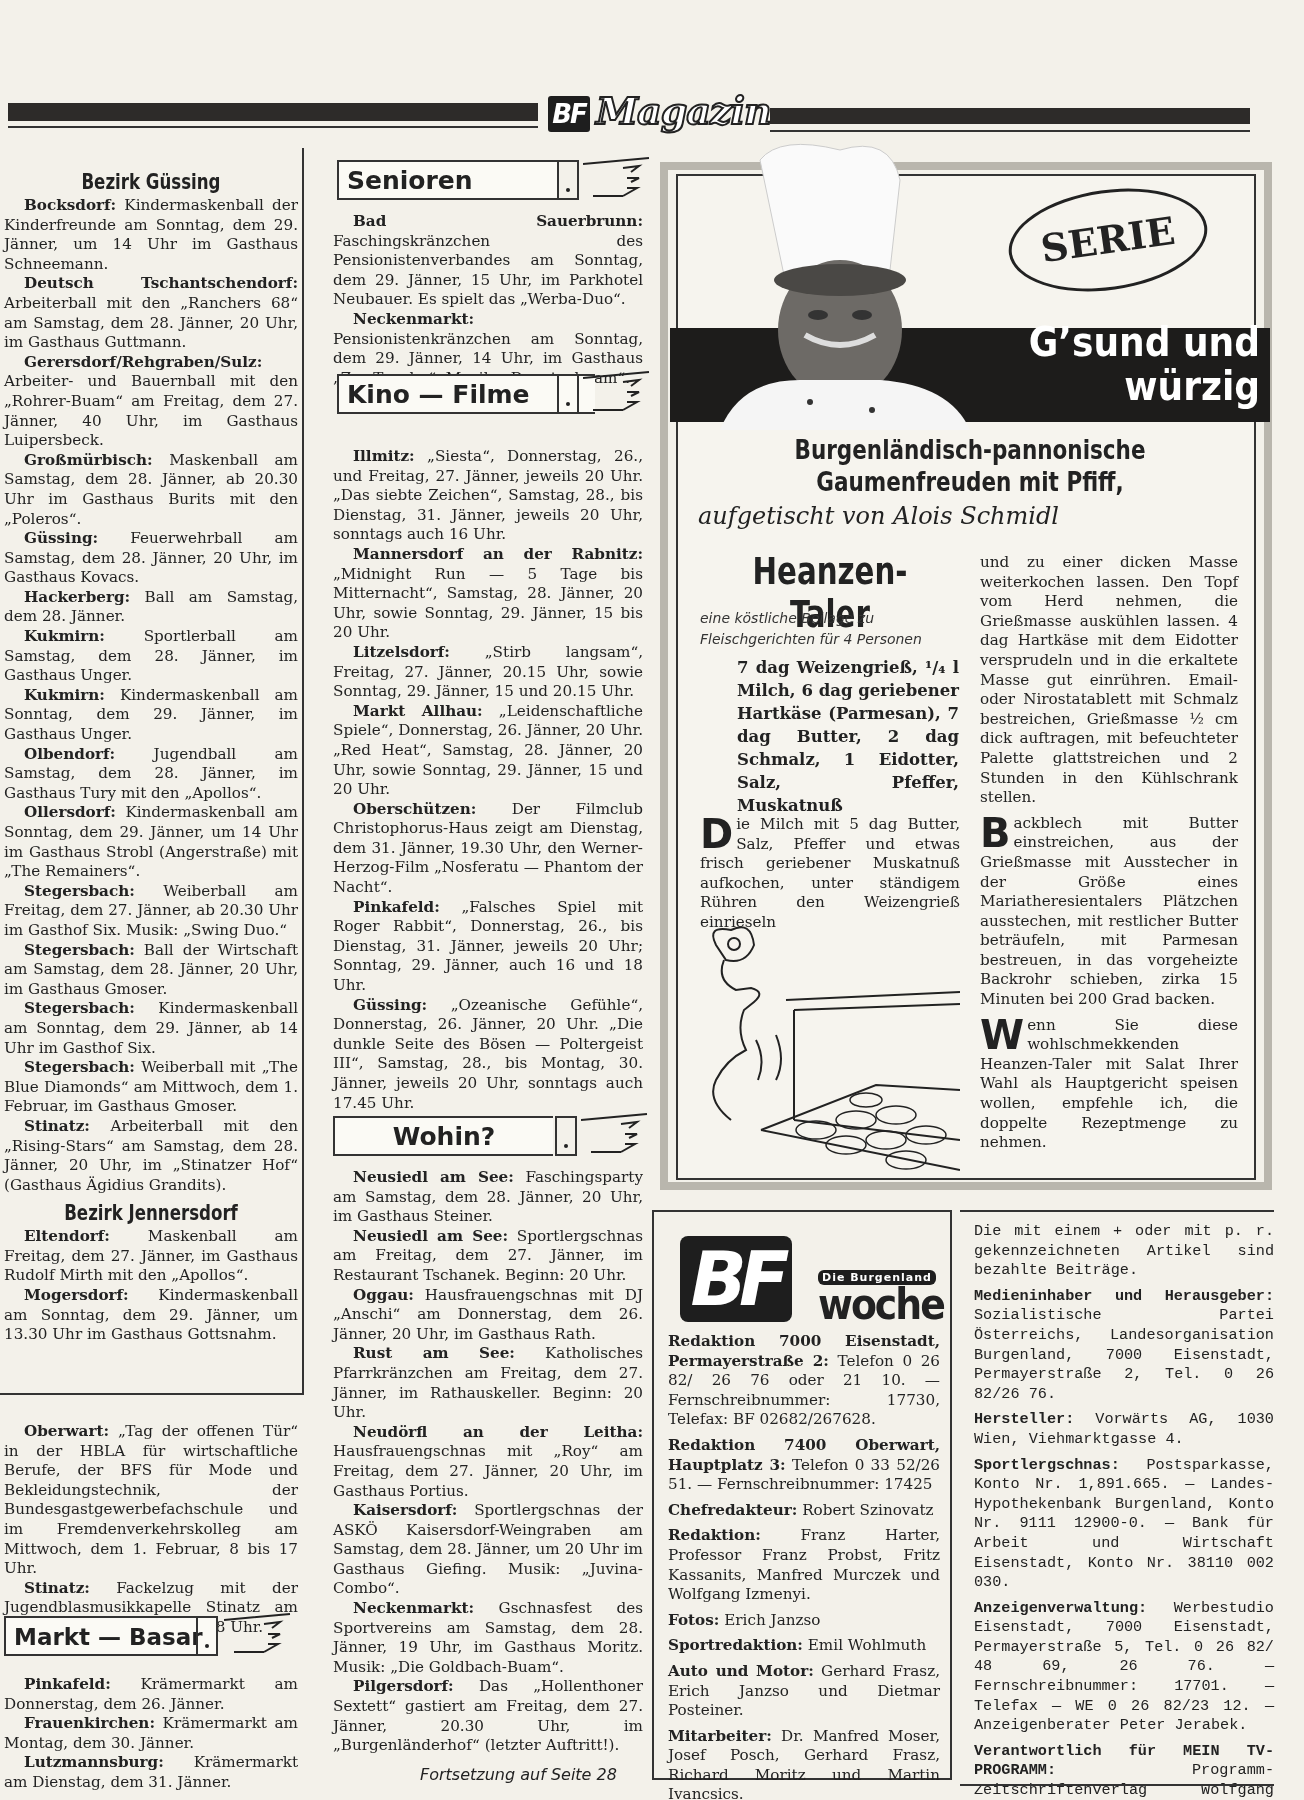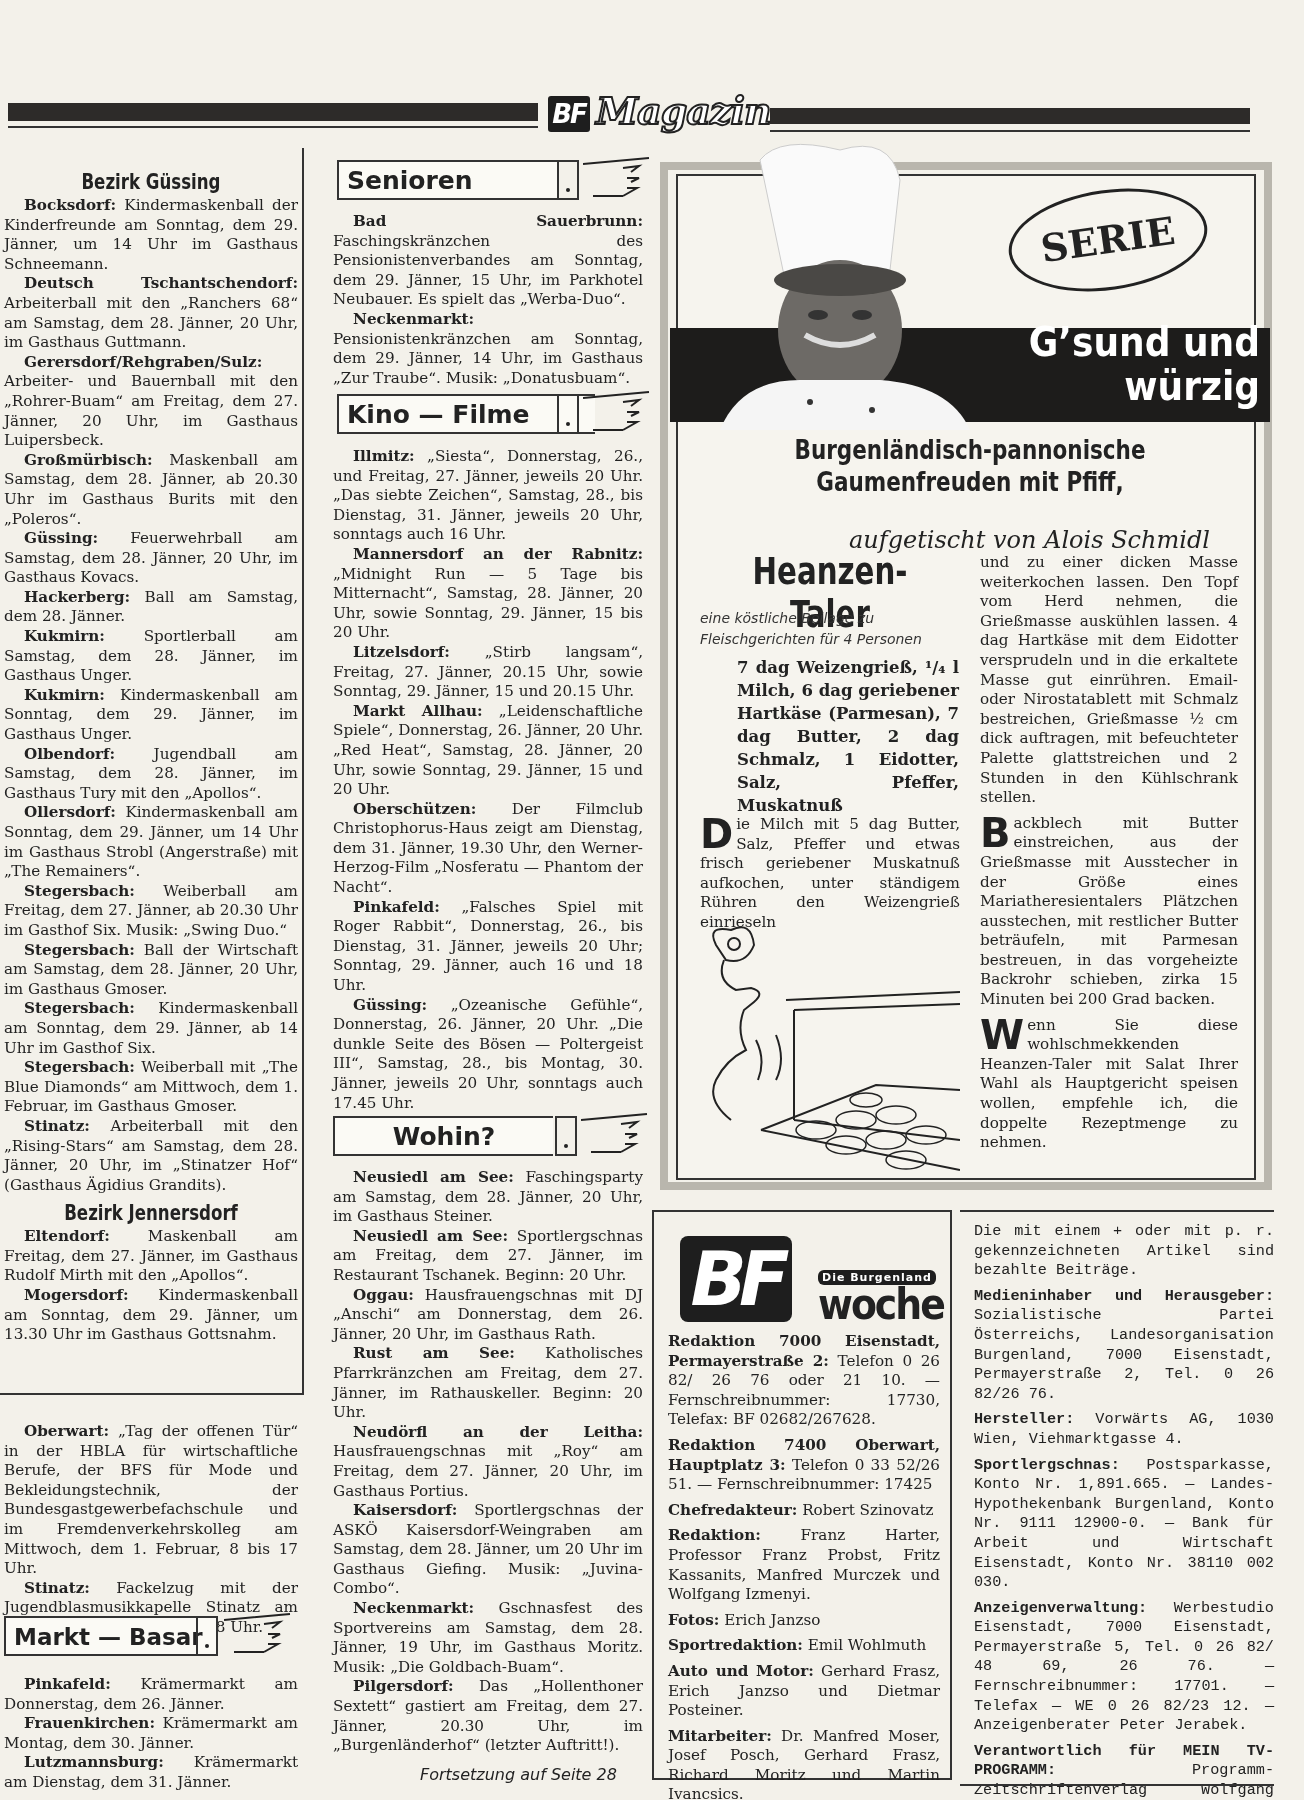--- a/index.html
+++ b/index.html
@@ -57,21 +57,21 @@
     left: 1008px; top: 190px; width: 200px; height: 100px; border: 3px solid #222; border-radius: 50%;
     box-sizing: border-box; text-align: center; font: bold 38px "DejaVu Serif", serif; line-height: 94px;
     transform: rotate(-8deg);
   }
   .chef { left: 700px; top: 140px; width: 280px; height: 290px; }
   .recipe-title {
     left: 690px; top: 434px; width: 560px; text-align: center;
     font: bold 26px "DejaVu Sans Condensed", "DejaVu Sans", sans-serif; line-height: 32px; transform: scaleX(0.92);
   }
   .recipe-sub {
-    left: 650px; top: 502px; width: 560px; text-align: right; font: italic 24px "DejaVu Serif", serif; margin-top: 24px;
+    left: 698px; top: 502px; width: 560px; text-align: left; font: italic 24px "DejaVu Serif", serif;
   }
   .heanzen { left: 700px; top: 550px; width: 260px; text-align: center; font: bold 37px "DejaVu Sans Condensed", "DejaVu Sans", sans-serif; transform: scaleX(0.88); }
   .beilage { left: 700px; top: 608px; width: 260px; font: italic 14px "DejaVu Sans", sans-serif; line-height: 21px; color: #333; }
   .ingredients { left: 737px; top: 656px; width: 222px; font: bold 16.5px "DejaVu Serif", serif; line-height: 23px; text-align: justify; }
   .recipe-col1 { left: 700px; top: 815px; width: 260px; }
   .recipe-col2 { left: 980px; top: 553px; width: 258px; }
   .dropcap { float: left; font: bold 40px "DejaVu Sans", sans-serif; line-height: 34px; margin-right: 3px; margin-top: 2px; }
   .recipe-text p { text-indent: 0; }
   .illustration { left: 676px; top: 920px; width: 284px; height: 260px; }
   .impressum-box { left: 652px; top: 1210px; width: 300px; height: 570px; border: 2px solid #333; box-sizing: border-box; }
@@ -97,21 +97,21 @@
 <div class="abs masthead-line-right"></div>
 <div class="abs logo-bf-small">BF</div>
 <div class="abs logo-magazin">Magazin</div>
 
 <div class="abs col-left-box"></div>
 <div class="abs col-left col-text">
   <div class="district">Bezirk Güssing</div>
   <div>
       <p><b>Bocksdorf:</b> <span>Kindermaskenball der Kinderfreunde am Sonntag, dem 29. Jänner, um 14 Uhr im Gasthaus Schneemann.</span></p>
       <p><b>Deutsch Tschantschendorf:</b> <span>Arbeiterball mit den „Ranchers 68“ am Samstag, dem 28. Jänner, 20 Uhr, im Gasthaus Guttmann.</span></p>
-      <p><b>Gerersdorf/Rehgraben/Sulz:</b> <span>Arbeiter- und Bauernball mit den „Rohrer-Buam“ am Freitag, dem 27. Jänner, 20 Uhr, im Gasthaus Luipersbeck.</span></p>
+      <p><b>Gerersdorf/Rehgraben/Sulz:</b> <span>Arbeiter- und Bauernball mit den „Rohrer-Buam“ am Freitag, dem 27. Jänner, 40 Uhr, im Gasthaus Luipersbeck.</span></p>
       <p><b>Großmürbisch:</b> <span>Maskenball am Samstag, dem 28. Jänner, ab 20.30 Uhr im Gasthaus Burits mit den „Poleros“.</span></p>
       <p><b>Güssing:</b> <span>Feuerwehrball am Samstag, dem 28. Jänner, 20 Uhr, im Gasthaus Kovacs.</span></p>
       <p><b>Hackerberg:</b> <span>Ball am Samstag, dem 28. Jänner.</span></p>
       <p><b>Kukmirn:</b> <span>Sportlerball am Samstag, dem 28. Jänner, im Gasthaus Unger.</span></p>
       <p><b>Kukmirn:</b> <span>Kindermaskenball am Sonntag, dem 29. Jänner, im Gasthaus Unger.</span></p>
       <p><b>Olbendorf:</b> <span>Jugendball am Samstag, dem 28. Jänner, im Gasthaus Tury mit den „Apollos“.</span></p>
       <p><b>Ollersdorf:</b> <span>Kindermaskenball am Sonntag, dem 29. Jänner, um 14 Uhr im Gasthaus Strobl (Angerstraße) mit „The Remainers“.</span></p>
       <p><b>Stegersbach:</b> <span>Weiberball am Freitag, dem 27. Jänner, ab 20.30 Uhr im Gasthof Six. Musik: „Swing Duo.“</span></p>
       <p><b>Stegersbach:</b> <span>Ball der Wirtschaft am Samstag, dem 28. Jänner, 20 Uhr, im Gasthaus Gmoser.</span></p>
       <p><b>Stegersbach:</b> <span>Kindermaskenball am Sonntag, dem 29. Jänner, ab 14 Uhr im Gasthof Six.</span></p>
@@ -152,21 +152,21 @@
       <path d="M0 8 L66 2 M10 40 L40 40 M40 12 L56 10 L48 16 M44 22 L56 22 L48 26 M44 32 L54 32 L40 40" stroke="#222" stroke-width="2" fill="none"></path>
     </svg>
 </div>
 <div class="abs col-mid col-text" style="top:212px;">
   <div>
       <p><b>Bad Sauerbrunn:</b> <span>Faschingskränzchen des Pensionistenverbandes am Sonntag, dem 29. Jänner, 15 Uhr, im Parkhotel Neubauer. Es spielt das „Werba-Duo“.</span></p>
       <p><b>Neckenmarkt:</b> <span>Pensionistenkränzchen am Sonntag, dem 29. Jänner, 14 Uhr, im Gasthaus „Zur Traube“. Musik: „Donatusbuam“.</span></p>
     </div>
 </div>
 
-<div class="sect-head" style="left:337px; top:394px; width:258px;">
+<div class="sect-head" style="left:337px; top:374px; width:258px;">
   <span>Kino — Filme</span>
   <span class="dotbox" style="left:218px;"></span>
   <svg class="hand" style="left:244px;" viewBox="0 0 70 46">
       <path d="M0 8 L66 2 M10 40 L40 40 M40 12 L56 10 L48 16 M44 22 L56 22 L48 26 M44 32 L54 32 L40 40" stroke="#222" stroke-width="2" fill="none"></path>
     </svg>
 </div>
 <div class="abs col-mid col-text" style="top:447px;">
   <div>
       <p><b>Illmitz:</b> <span>„Siesta“, Donnerstag, 26., und Freitag, 27. Jänner, jeweils 20 Uhr. „Das siebte Zeichen“, Samstag, 28., bis Dienstag, 31. Jänner, jeweils 20 Uhr, sonntags auch 16 Uhr.</span></p>
       <p><b>Mannersdorf an der Rabnitz:</b> <span>„Midnight Run — 5 Tage bis Mitternacht“, Samstag, 28. Jänner, 20 Uhr, sowie Sonntag, 29. Jänner, 15 bis 20 Uhr.</span></p>

